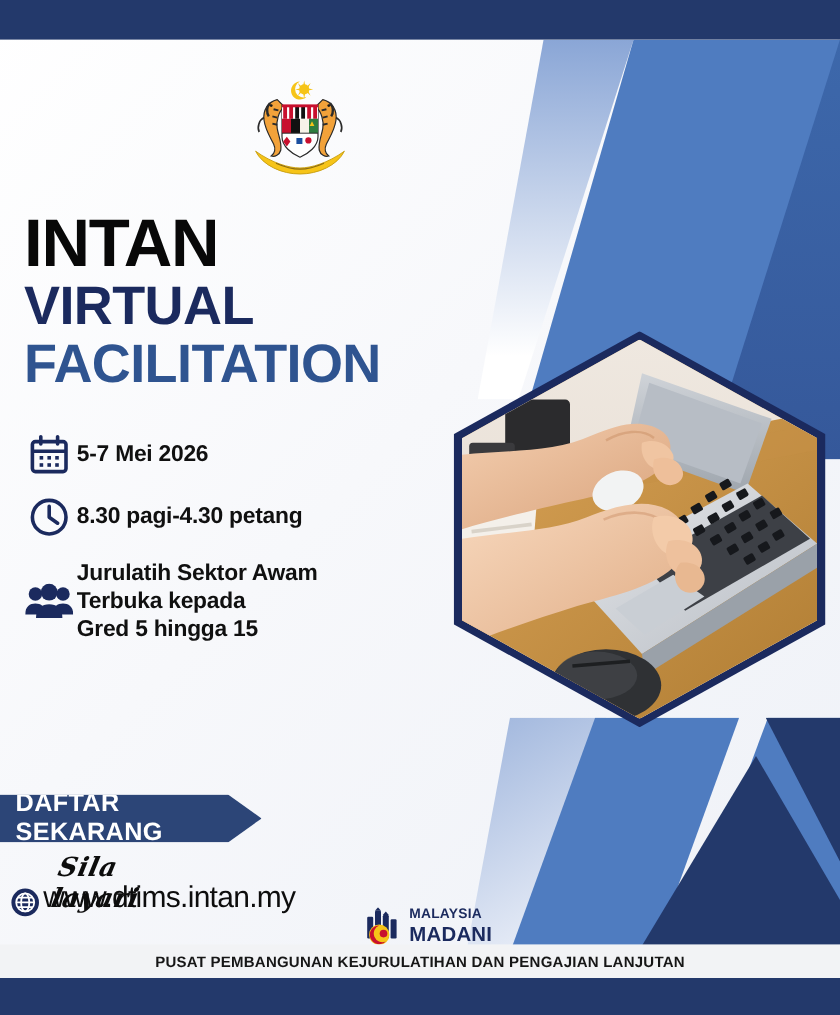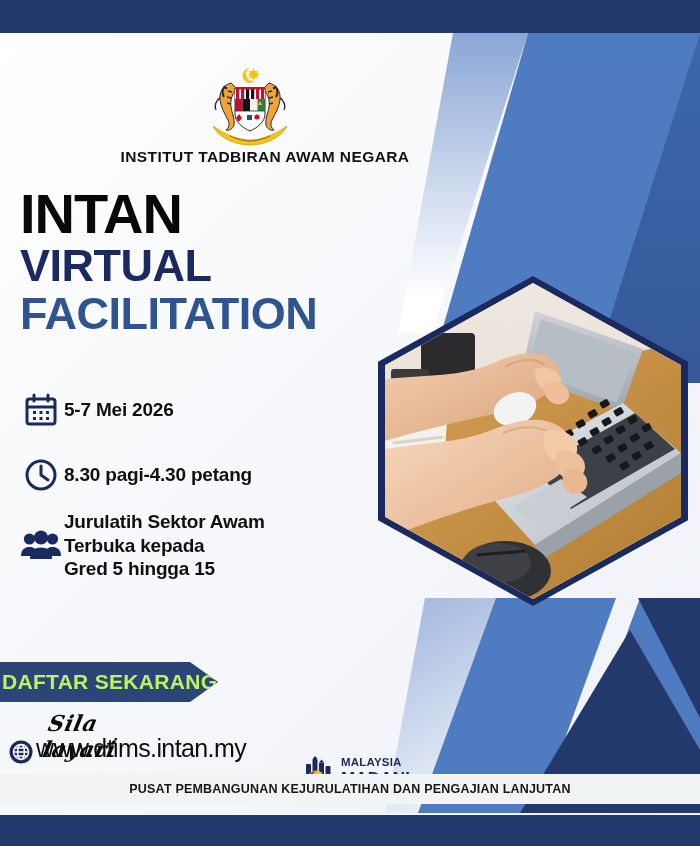--- a/index.html
+++ b/index.html
@@ -23,21 +23,21 @@
     position:absolute; left:0; top:0; width:700px; height:33px;
     background:#23396b;
     z-index:6;
   }
   .bottombar {
     position:absolute; left:0; bottom:0; width:700px; height:31px;
     background:#23396b;
     z-index:6;
   }
   .footerstrip {
-    position:absolute; left:0; bottom:42px; width:700px; height:30px;
+    position:absolute; left:0; bottom:29px; width:700px; height:30px;
     background:#f2f3f5;
     z-index:6;
     display:flex; align-items:center; justify-content:center;
   }
   .footerstrip .ftxt {
     font-size:12.5px; font-weight:bold; color:#161616;
     letter-spacing:.2px; white-space:nowrap;
   }
 
   .shape { position:absolute; z-index:1; }
@@ -102,21 +102,21 @@
 
   
   .institut {
     position:absolute; left:0; top:148px; width:530px;
     text-align:center;
     font-size:15.5px; font-weight:bold; color:#111;
     letter-spacing:.4px;
     z-index:5;
   }
 
-  .title-block { position:absolute; left:20px; top:176px; z-index:5;margin-top:11px; }
+  .title-block { position:absolute; left:20px; top:176px; z-index:5; }
   .t-intan {
     font-size:56px; font-weight:bold; color:#080808;
     letter-spacing:-1px; line-height:.96;
   }
   .t-virtual {
     font-size:45px; font-weight:bold; color:#1b2a5e;
     letter-spacing:-.5px; line-height:1.04; margin-top:2px;
   }
   .t-facil {
     font-size:45px; font-weight:bold; color:#2f5490;
@@ -136,40 +136,40 @@
   .hexinner {
     position:absolute; left:7px; top:7px; width:296px; height:316px;
     clip-path:polygon(50% 0%, 100% 26%, 100% 74%, 50% 100%, 0% 74%, 0% 26%);
     overflow:hidden;
     background:#caa46a;
   }
   .photo { position:absolute; inset:0; }
 
   
   .info { position:absolute; left:18px; top:362px; width:350px; z-index:5; }
-  .row { display:flex; align-items:center; margin-bottom:18px;margin-top:31px; }
+  .row { display:flex; align-items:center; margin-bottom:18px; }
   .row .ic { width:46px; min-width:46px; display:flex; align-items:center; justify-content:center; }
   .row .tx {
     font-size:19px; font-weight:bold; color:#101010;
     letter-spacing:-.2px; line-height:1.22;
   }
   .row.people { align-items:center; margin-top:4px; }
   .row.people .tx { line-height:1.24; }
 
   
   .cta {
     position:absolute; left:0; top:662px; width:218px; height:40px;
     background:#2c4577;
     clip-path:polygon(0 0, 190px 0, 218px 50%, 190px 100%, 0 100%);
     display:flex; align-items:center;
     z-index:5;
   }
   .cta span {
-    color:#bef264; font-size:21px; font-weight:bold;
-    letter-spacing:.3px; padding-left:2px;
+    color:#ffffff; font-size:21px; font-weight:bold;
+    letter-spacing:.3px; padding-left:13px;
   }
 
   
   .urlblock { position:absolute; left:8px; top:712px; z-index:5; }
   .globe { position:absolute; left:0px; top:27px; }
   .sila {
     position:absolute; left:38px; top:-2px;
     font-family:"DejaVu Serif", serif;
     font-style:italic; font-size:22px; font-weight:bold;
     color:#0d0d0d; letter-spacing:.5px;
@@ -267,21 +267,20 @@
         <path d="M40 53 h30" stroke="#2b2b2b" stroke-width=".8"></path>
       </g>
 
       <g>
         <path d="M18 68 C32 78 46 82 55 82 C64 82 78 78 92 68 C86 80 70 87 55 87 C40 87 24 80 18 68 Z" fill="#f6c418" stroke="#c9a015" stroke-width=".8"></path>
         <path d="M35 78 C44 82 50 83 55 83 C60 83 66 82 75 78" stroke="#8a6a12" stroke-width="1" fill="none"></path>
       </g>
     </svg>
   </div>
 
-  <div class="institut">INSTITUT TADBIRAN AWAM NEGARA</div>
 
   <div class="title-block">
     <div class="t-intan">INTAN</div>
     <div class="t-virtual">VIRTUAL</div>
     <div class="t-facil">FACILITATION</div>
   </div>
 
   <div class="hexwrap">
     <div class="hexouter"></div>
     <div class="hexinner">

